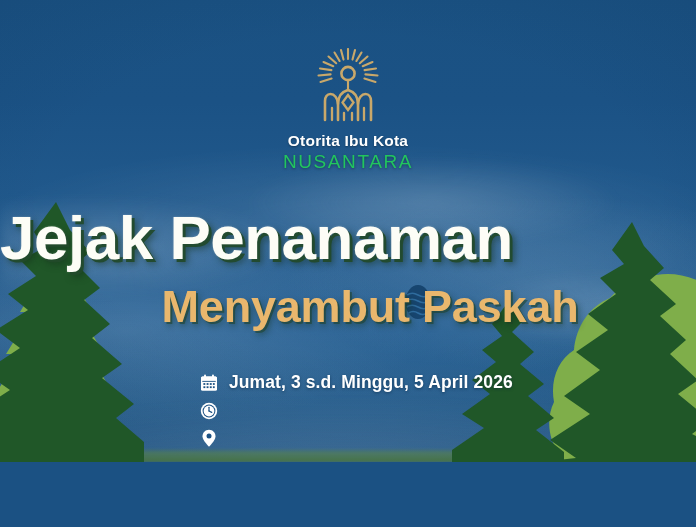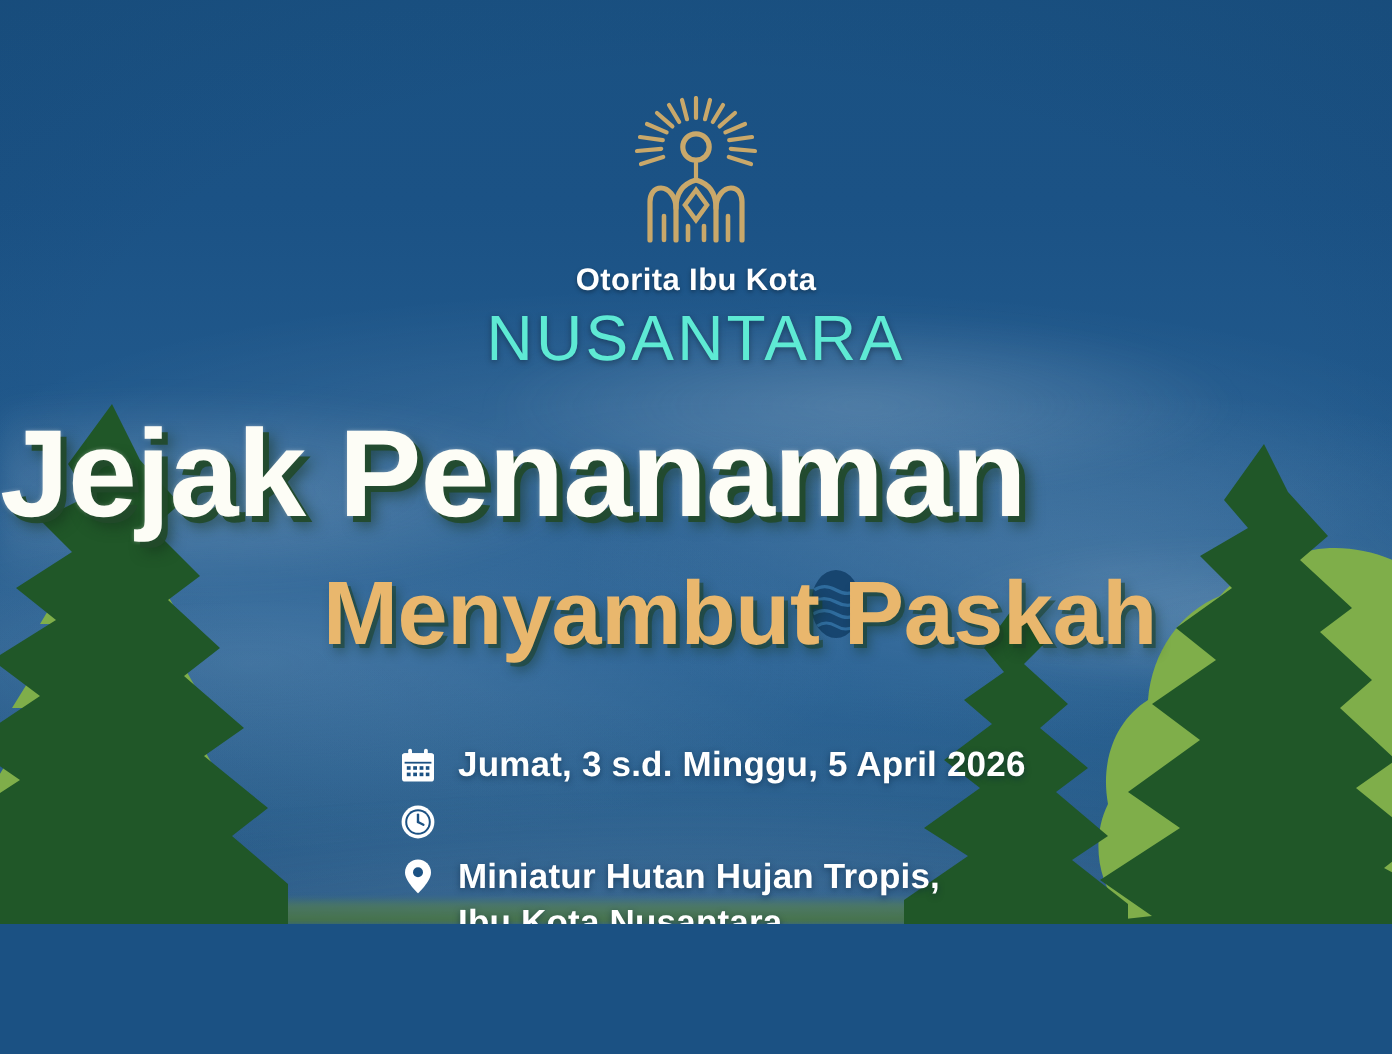--- a/index.html
+++ b/index.html
@@ -63,21 +63,21 @@
     display:flex;flex-direction:column;align-items:center;
   }
   .logo-mark{display:block;}
   .logo-line1{
     margin-top:6px;
     color:#ffffff;font-size:15.5px;font-weight:bold;letter-spacing:.2px;
     text-shadow:0 1px 2px rgba(0,0,0,.35);
   }
   .logo-line2{
     margin-top:1px;
-    color:#5eead4;font-size:32px;font-weight:400;letter-spacing:1.6px;
+    color:#22c55e;font-size:19px;font-weight:400;letter-spacing:1.6px;
     text-shadow:0 1px 3px rgba(0,0,0,.35);
   }
 
   
   .headline-wrap{
     position:absolute;left:0;right:0;top:206px;text-align:left;
   }
   .headline{
     display:block;
     color:#fdfdf6;
@@ -255,19 +255,17 @@
       </span>
     </div>
 
     <div class="detail-row">
       <span class="detail-icon">
         <svg width="18" height="18" viewBox="0 0 18 18">
           <path fill="#ffffff" d="M9 0.7 C5.4 0.7 2.5 3.6 2.5 7.2 C2.5 11.6 9 17.6 9 17.6 C9 17.6 15.5 11.6 15.5 7.2 C15.5 3.6 12.6 0.7 9 0.7 Z"></path>
           <circle cx="9" cy="7.1" r="2.5" fill="#1b5183"></circle>
         </svg>
       </span>
-      <span class="detail-text">Miniatur Hutan Hujan Tropis,
-Ibu Kota Nusantara</span>
     </div>
 
   </div>
 
 </div>
 
 </body></html>

